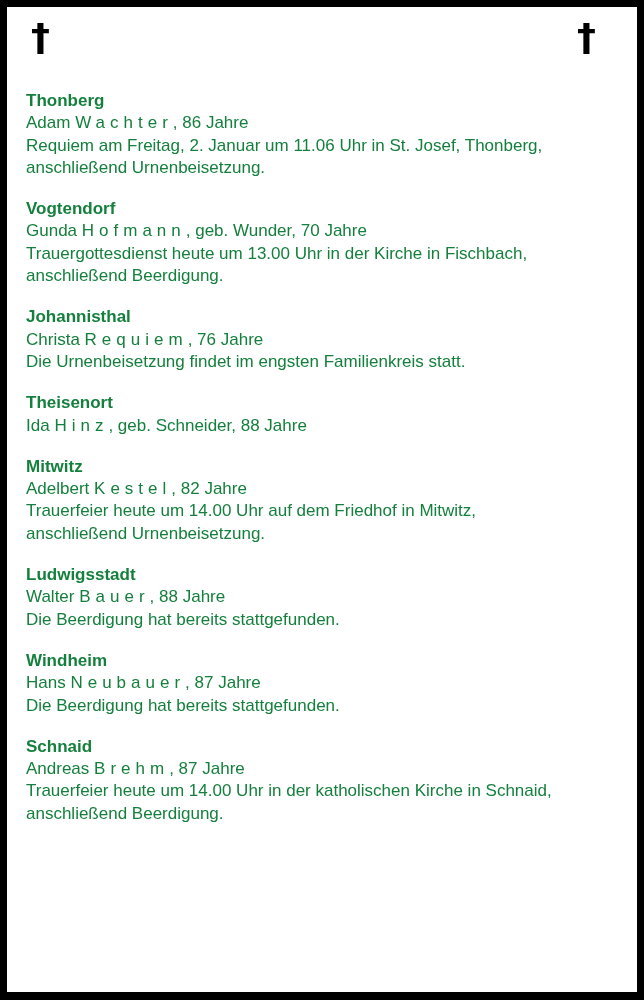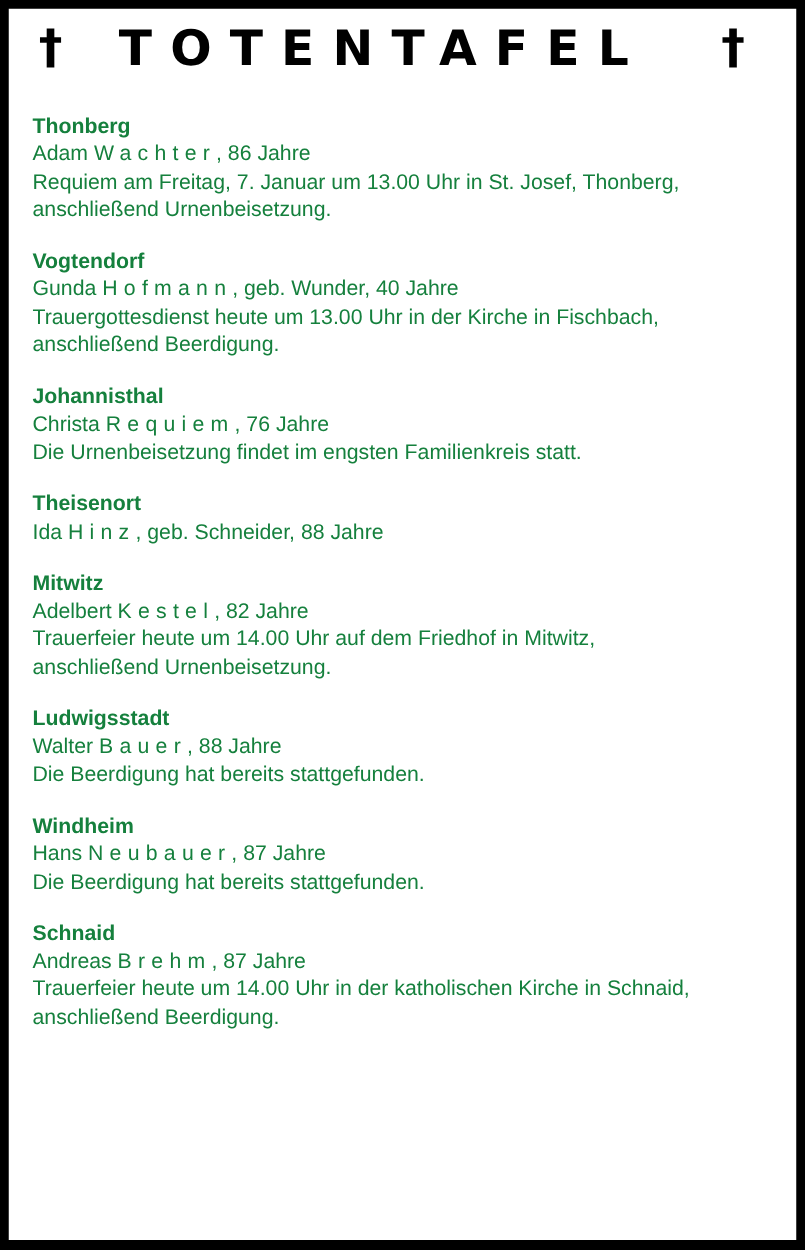--- a/index.html
+++ b/index.html
@@ -28,33 +28,32 @@
     .entry p { margin: 0; font-family: "Liberation Sans", sans-serif; font-size: 17px; line-height: 22.3px; color: #15803d; }
     .place { font-weight: bold; }
     .surname { letter-spacing: 5px; }
   </style>
 </head>
 <body>
 
 <div class="frame">
   <div class="header">
     <span class="cross left">†</span>
-    <span class="title">TOTENTAFEL</span>
     <span class="cross right">†</span>
   </div>
   <div class="list" id="list">
       <div class="entry">
         <p class="place">Thonberg</p>
         <p><span>Adam</span> <span class="surname">Wachter</span><span>, 86 Jahre</span></p>
-        <p>Requiem am Freitag, 7. Januar um 13.00 Uhr in St. Josef, Thonberg,</p>
+        <p>Requiem am Freitag, 2. Januar um 11.06 Uhr in St. Josef, Thonberg,</p>
         <p>anschließend Urnenbeisetzung.</p>
       </div>
       <div class="entry">
         <p class="place">Vogtendorf</p>
-        <p><span>Gunda</span> <span class="surname">Hofmann</span><span>, geb. Wunder, 40 Jahre</span></p>
+        <p><span>Gunda</span> <span class="surname">Hofmann</span><span>, geb. Wunder, 70 Jahre</span></p>
         <p>Trauergottesdienst heute um 13.00 Uhr in der Kirche in Fischbach,</p>
         <p>anschließend Beerdigung.</p>
       </div>
       <div class="entry">
         <p class="place">Johannisthal</p>
         <p><span>Christa</span> <span class="surname">Requiem</span><span>, 76 Jahre</span></p>
         <p>Die Urnenbeisetzung findet im engsten Familienkreis statt.</p>
       </div>
       <div class="entry">
         <p class="place">Theisenort</p>

